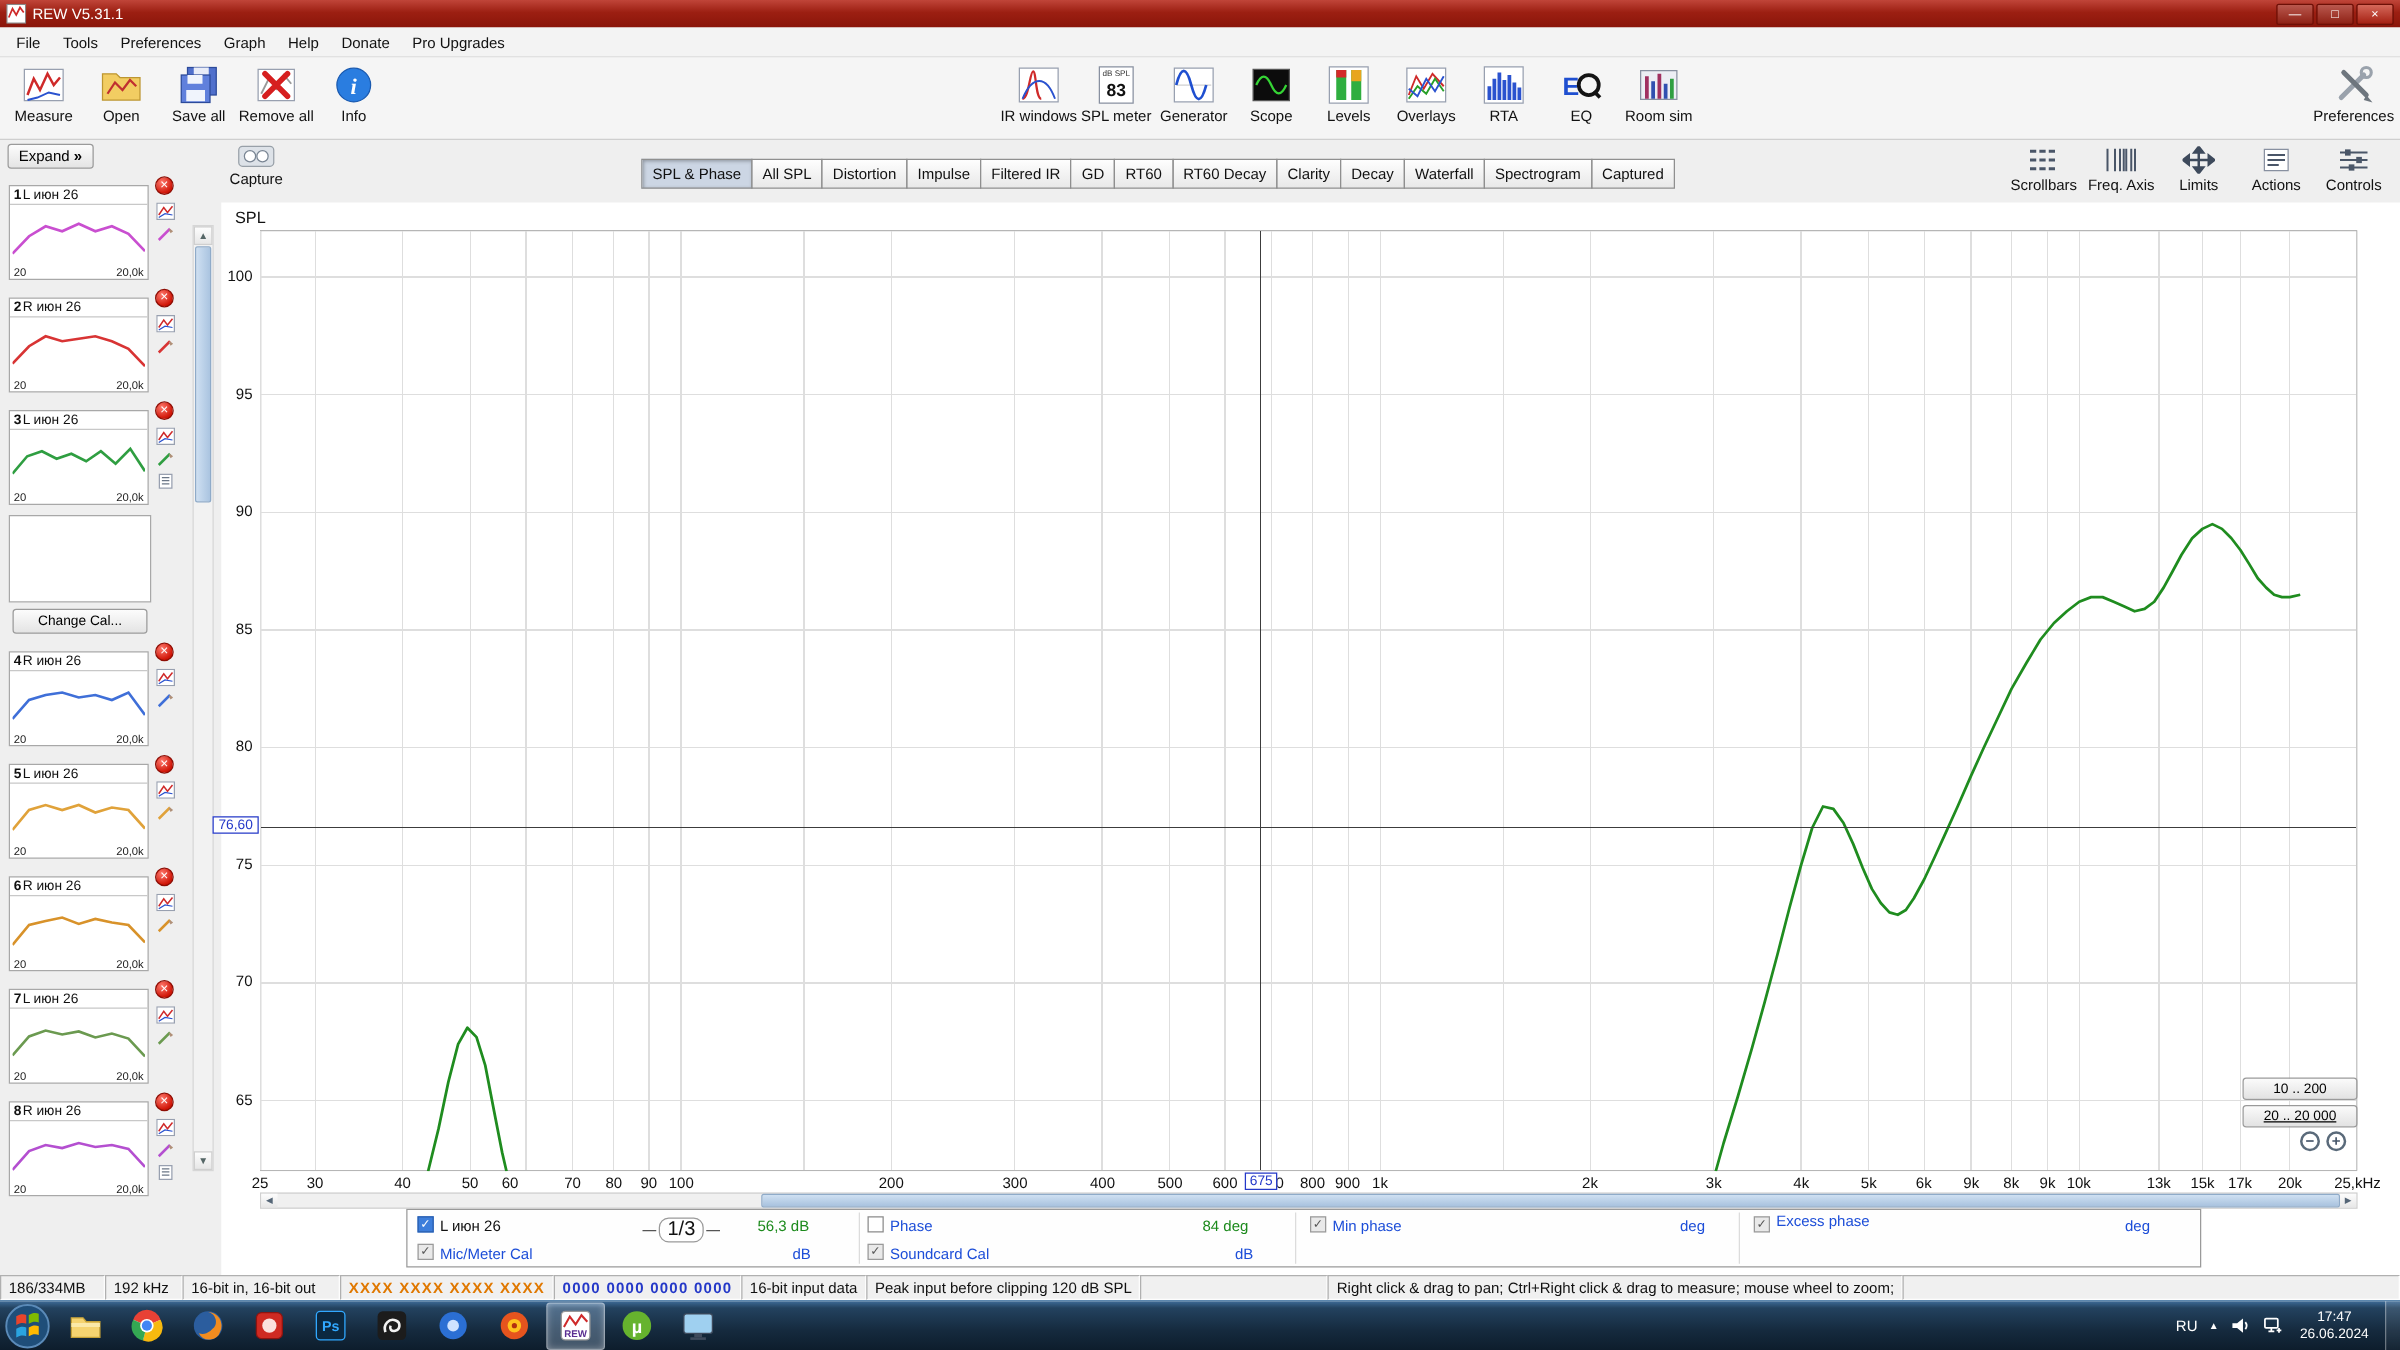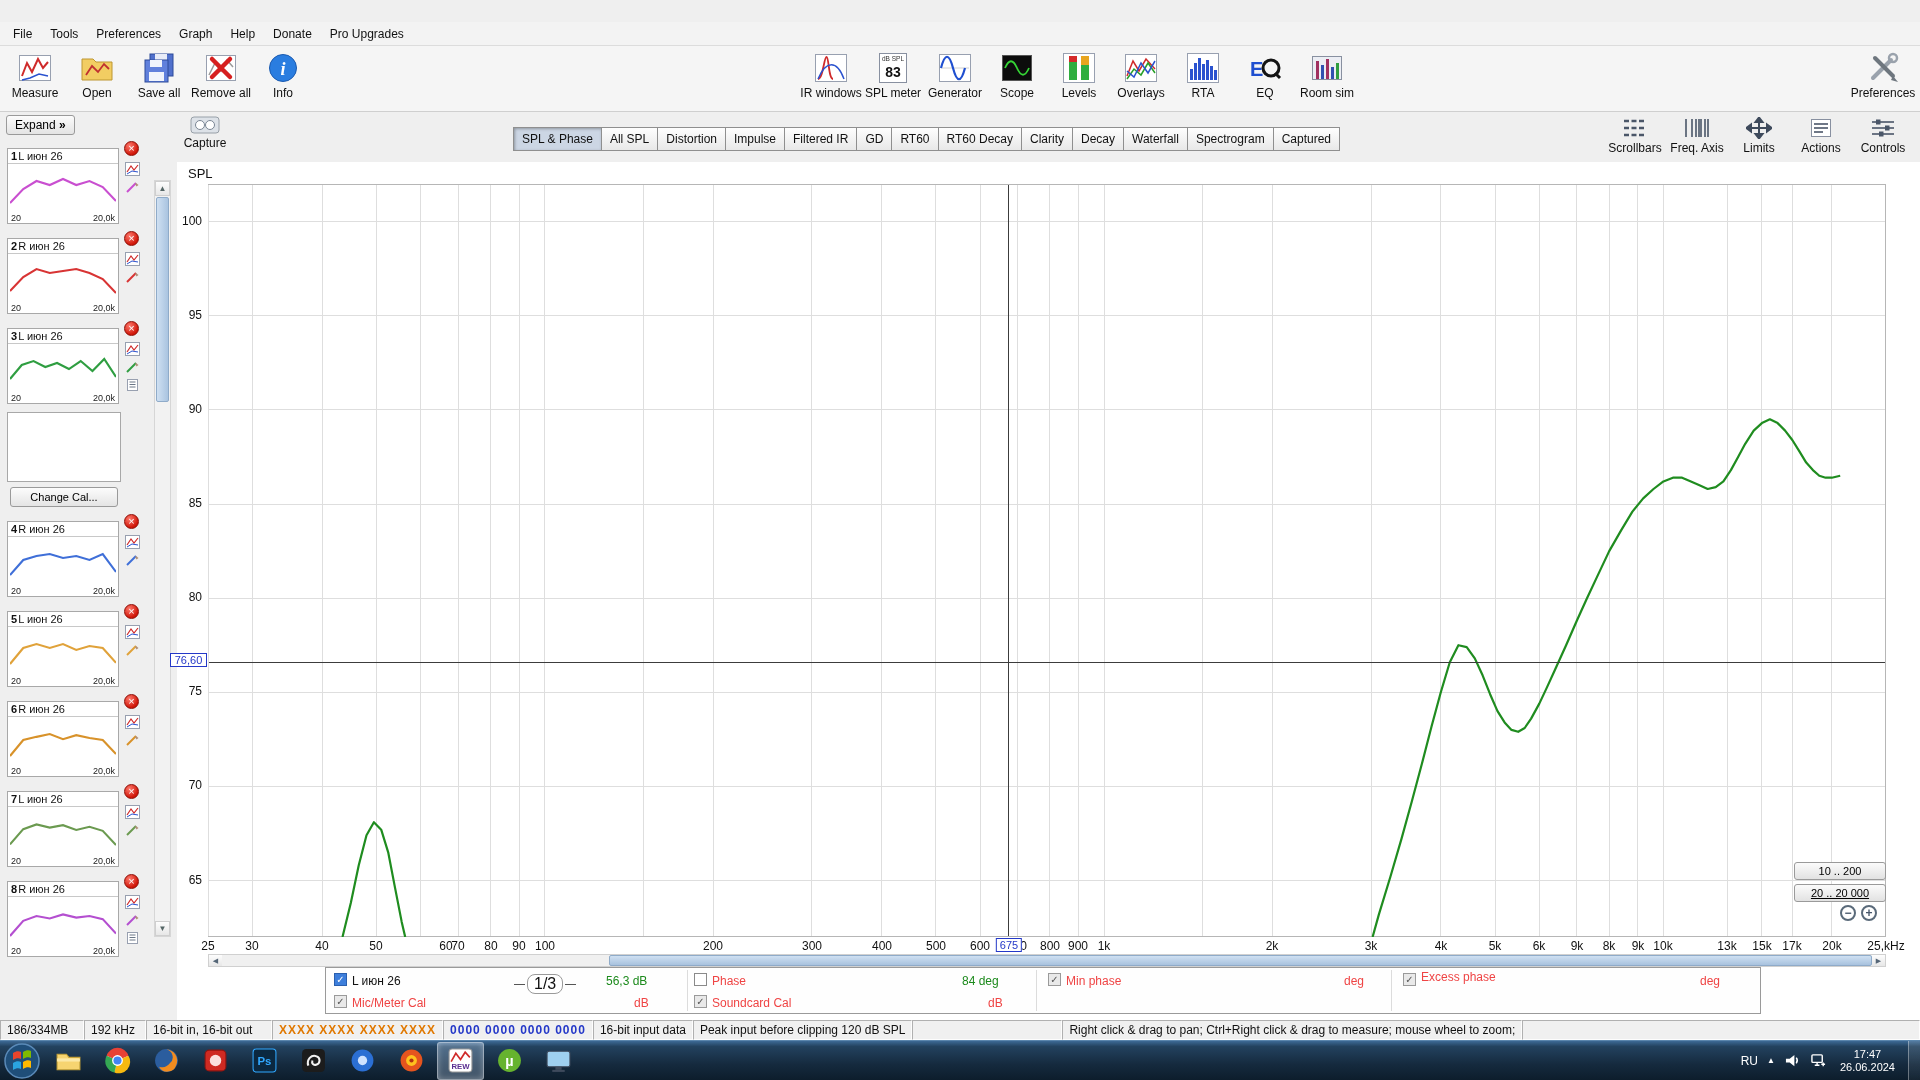--- a/index.html
+++ b/index.html
@@ -80,21 +80,21 @@
 
 .legend{position:absolute;left:325px;top:855px;width:1436px;height:47px;background:#fefefe;border:1px solid #9a9a9a}
 .lg-divider{position:absolute;top:2px;bottom:2px;width:1px;background:#dcdcdc}
 .cb{position:absolute;width:13px;height:13px;border:1px solid #8a8a8a;background:#fff;font-size:10px;line-height:12px;text-align:center}
 .cb-blue{background:#3d7edb;border-color:#2a5fae;color:#fff}
 .cb-blue::after{content:"✓"}
 .cb-gray{background:#e9e9e9;border-color:#9a9a9a;color:#555}
 .cb-gray::after{content:"✓"}
 .lg-text{position:absolute;font-size:12px;white-space:nowrap}
 .green{color:#1c8a1c}
-.dim{color:#ef4444}
+.dim{color:#1d4ed8}
 .smooth{position:absolute;display:flex;align-items:center;gap:2px;font-size:16px}
 .smooth b{border:1px solid #9a9a9a;border-radius:8px;padding:0 6px;font-weight:normal;background:#fff}
 .sline{width:11px;height:1px;background:#555}
 
 .statusbar{position:absolute;left:0;top:1020px;width:1920px;height:20px;background:#f0f0f0;display:flex}
 .seg{border:1px solid;border-color:#b0b0b0 #fdfdfd #fdfdfd #b0b0b0;display:flex;align-items:center;padding:0 6px;white-space:nowrap;overflow:hidden;font-size:12px}
 .seg.orange{color:#e07800;font-weight:bold;letter-spacing:1px}
 .seg.blue{color:#2438c8;font-weight:bold;letter-spacing:1px}
 .seg.filler{flex:0 0 150px}
 .seg.endfill{flex:1}
@@ -112,20 +112,34 @@
 .tray-up::after{content:"▲"}
 .tray svg{width:17px;height:15px}
 .clock{text-align:center;font-size:11px;line-height:13px;margin:0 4px}
 .show-desktop{width:12px;height:40px;border-left:1px solid rgba(255,255,255,.35);background:linear-gradient(180deg,rgba(255,255,255,.12),rgba(255,255,255,.03))}
 </style>
 </head>
 <body>
 
 <div id="app">
 
+  <div class="titlebar">
+    <span class="title-icon">
+        <svg viewBox="0 0 16 16">
+          <rect x="0.5" y="0.5" width="15" height="15" fill="#fff" stroke="#888"></rect>
+          <polyline points="2,11 5,4 8,9 11,3 14,7" fill="none" stroke="#cf2a2a" stroke-width="1.4"></polyline>
+        </svg>
+      </span>
+    <span class="title-text">REW V5.31.1</span>
+    <span class="win-controls">
+      <span class="win-btn">—</span>
+      <span class="win-btn">□</span>
+      <span class="win-btn win-close">×</span>
+    </span>
+  </div>
 
   <div class="menubar" id="menubar">
       <span class="menu-item">File</span>
       <span class="menu-item">Tools</span>
       <span class="menu-item">Preferences</span>
       <span class="menu-item">Graph</span>
       <span class="menu-item">Help</span>
       <span class="menu-item">Donate</span>
       <span class="menu-item">Pro Upgrades</span>
     </div>
@@ -717,21 +731,21 @@
         <div class="ytick" style="top:298px">90</div>
         <div class="ytick" style="top:392px">85</div>
         <div class="ytick" style="top:486px">80</div>
         <div class="ytick" style="top:580px">75</div>
         <div class="ytick" style="top:674px">70</div>
         <div class="ytick" style="top:769px">65</div>
         <div class="xtick" style="left:208px">25</div>
         <div class="xtick" style="left:252px">30</div>
         <div class="xtick" style="left:322px">40</div>
         <div class="xtick" style="left:376px">50</div>
-        <div class="xtick" style="left:446px">60</div>
+        <div class="xtick" style="left:408px">60</div>
         <div class="xtick" style="left:458px">70</div>
         <div class="xtick" style="left:491px">80</div>
         <div class="xtick" style="left:519px">90</div>
         <div class="xtick" style="left:545px">100</div>
         <div class="xtick" style="left:713px">200</div>
         <div class="xtick" style="left:812px">300</div>
         <div class="xtick" style="left:882px">400</div>
         <div class="xtick" style="left:936px">500</div>
         <div class="xtick" style="left:980px">600</div>
         <div class="xtick" style="left:1017px">700</div>

